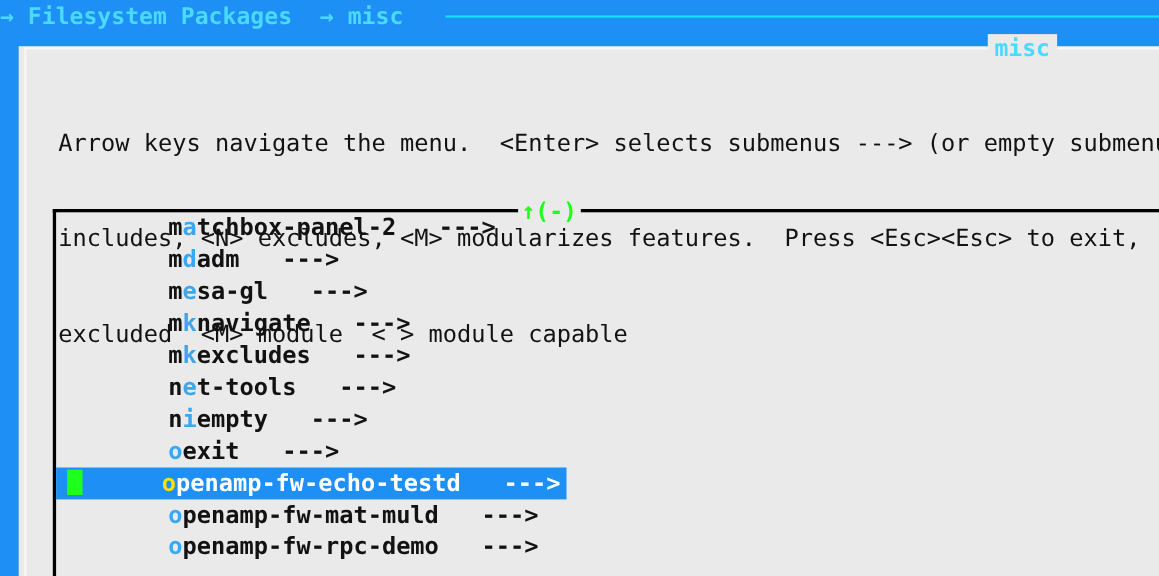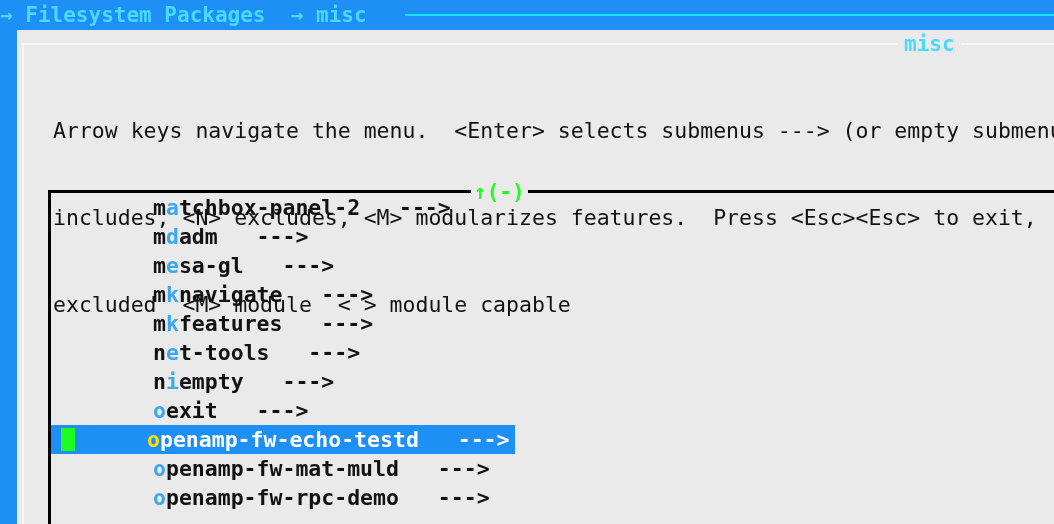--- a/index.html
+++ b/index.html
@@ -16,21 +16,21 @@
     width: 1054px;
     height: 524px;
     background: #eaeaea;
     overflow: hidden;
   }
 
   
   .topbar {
     position: absolute;
     left: 0; top: 0;
-    width: 1054px; height: 30px;
+    width: 1054px; height: 42px;
     background: #1e90f5;
     white-space: pre;
     font-size: 21px;
     line-height: 30px;
     letter-spacing: 0px;
     color: #4ad9ff;
     font-weight: bold;
   }
   .topbar .crumbs {
     position: absolute;
@@ -186,21 +186,21 @@
     <span class="hline">excluded  &lt;M&gt; module  &lt; &gt; module capable</span>
   </div>
 
   <div class="menubox">
     <div class="scrollmark">↑(-)</div>
     <div class="menulist">
         <div class="menu-row"><span class="rowinner"><span class="lbl"><span>m</span><span class="mn">a</span><span>tchbox-panel-2</span></span><span class="tail"><span>   </span><span class="arrow">---&gt;</span></span></span></div>
         <div class="menu-row"><span class="rowinner"><span class="lbl"><span>m</span><span class="mn">d</span><span>adm</span></span><span class="tail"><span>   </span><span class="arrow">---&gt;</span></span></span></div>
         <div class="menu-row"><span class="rowinner"><span class="lbl"><span>m</span><span class="mn">e</span><span>sa-gl</span></span><span class="tail"><span>   </span><span class="arrow">---&gt;</span></span></span></div>
         <div class="menu-row"><span class="rowinner"><span class="lbl"><span>m</span><span class="mn">k</span><span>navigate</span></span><span class="tail"><span>   </span><span class="arrow">---&gt;</span></span></span></div>
-        <div class="menu-row"><span class="rowinner"><span class="lbl"><span>m</span><span class="mn">k</span><span>features</span></span><span class="tail"><span>   </span><span class="arrow">---&gt;</span></span></span></div>
+        <div class="menu-row"><span class="rowinner"><span class="lbl"><span>m</span><span class="mn">k</span><span>excludes</span></span><span class="tail"><span>   </span><span class="arrow">---&gt;</span></span></span></div>
         <div class="menu-row"><span class="rowinner"><span class="lbl"><span>n</span><span class="mn">e</span><span>t-tools</span></span><span class="tail"><span>   </span><span class="arrow">---&gt;</span></span></span></div>
         <div class="menu-row"><span class="rowinner"><span class="lbl"><span>n</span><span class="mn">i</span><span>empty</span></span><span class="tail"><span>   </span><span class="arrow">---&gt;</span></span></span></div>
         <div class="menu-row"><span class="rowinner"><span class="lbl"><span class="mn">o</span><span>exit</span></span><span class="tail"><span>   </span><span class="arrow">---&gt;</span></span></span></div>
         <div class="menu-row sel"><span class="rowinner"><span class="cursorblk"></span><span class="lbl"><span class="mn">o</span><span>penamp-fw-echo-testd</span></span><span class="tail"><span>   </span><span class="arrow">---&gt;</span></span></span></div>
         <div class="menu-row"><span class="rowinner"><span class="lbl"><span class="mn">o</span><span>penamp-fw-mat-muld</span></span><span class="tail"><span>   </span><span class="arrow">---&gt;</span></span></span></div>
         <div class="menu-row"><span class="rowinner"><span class="lbl"><span class="mn">o</span><span>penamp-fw-rpc-demo</span></span><span class="tail"><span>   </span><span class="arrow">---&gt;</span></span></span></div>
       </div>
   </div>
 
 </div>

